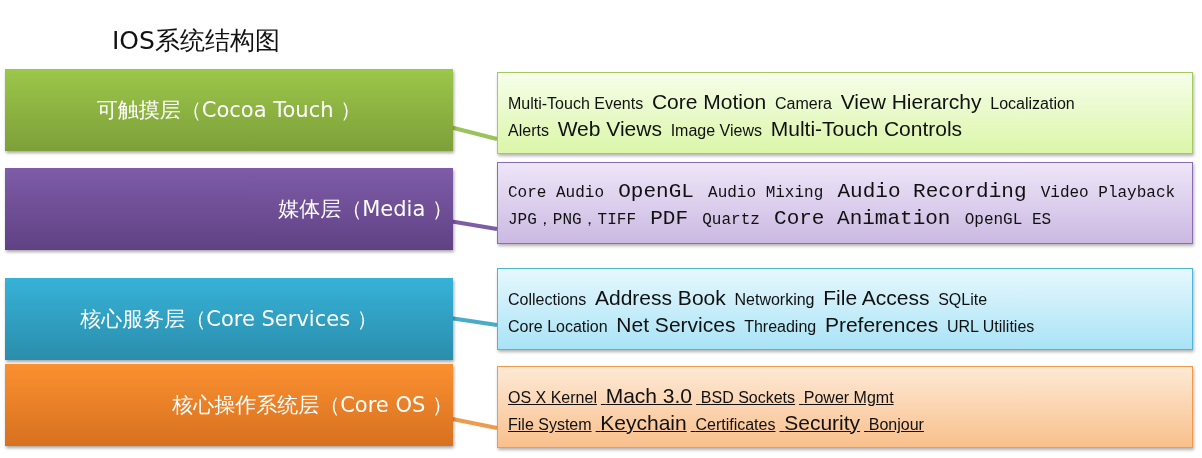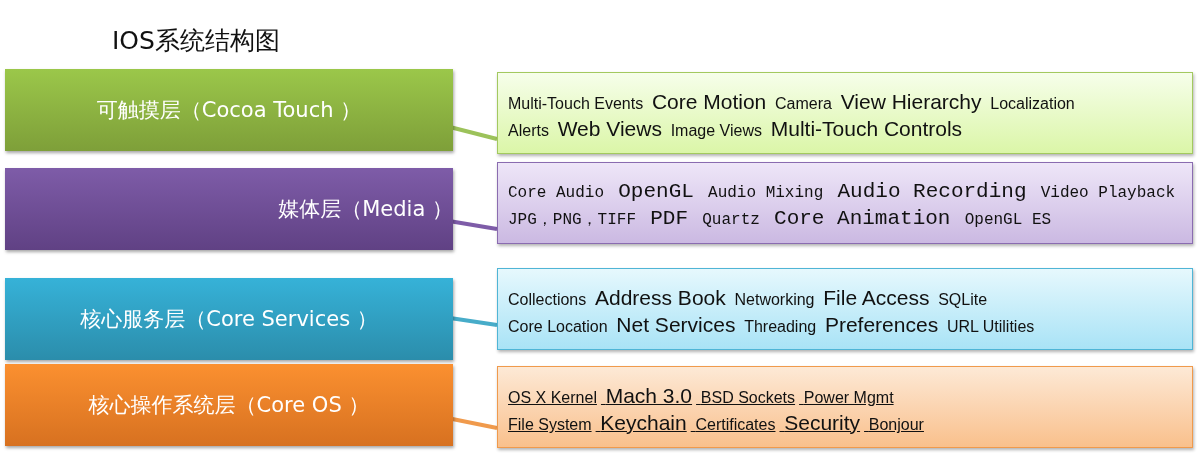--- a/index.html
+++ b/index.html
@@ -33,21 +33,21 @@
 
 <div class="layer" style="top:69px;background:linear-gradient(#9bc74a,#7e9f39);">
   <span>可触摸层（Cocoa Touch ）</span>
 </div>
 <div class="layer" style="top:168px;background:linear-gradient(#7e5ca8,#604184);justify-content:flex-end;">
   <span>媒体层（Media ）</span>
 </div>
 <div class="layer" style="top:278px;background:linear-gradient(#36b2d8,#2b8dab);text-align:right;">
   <span>核心服务层（Core Services ）</span>
 </div>
-<div class="layer" style="top:364px;background:linear-gradient(#fb9030,#d77120);">
+<div class="layer" style="top:364px;background:linear-gradient(#fb9030,#d77120);justify-content:flex-end;">
   <span>核心操作系统层（Core OS ）</span>
 </div>
 
 <div class="detail" style="top:72px;background:linear-gradient(#f6feea,#dbf6a8);border:1px solid #a3c95f;">
   <div>
     <span class="s">Multi-Touch Events</span>
     <span class="l">Core Motion</span>
     <span class="s">Camera</span>
     <span class="l">View Hierarchy</span>
     <span class="s">Localization</span>

